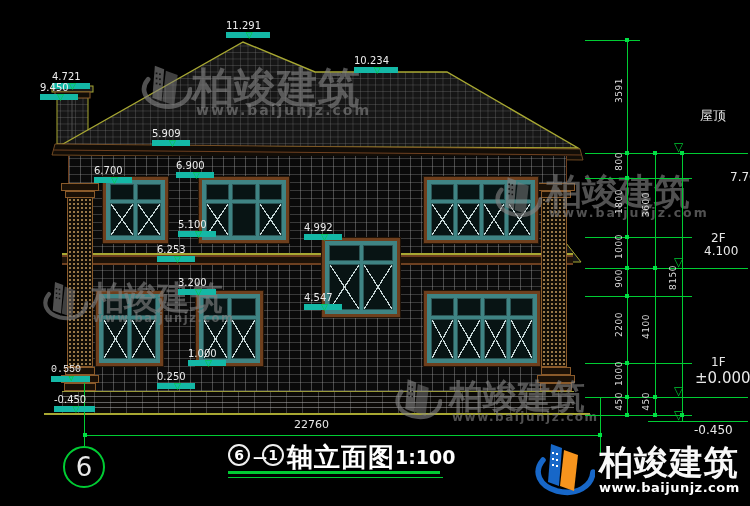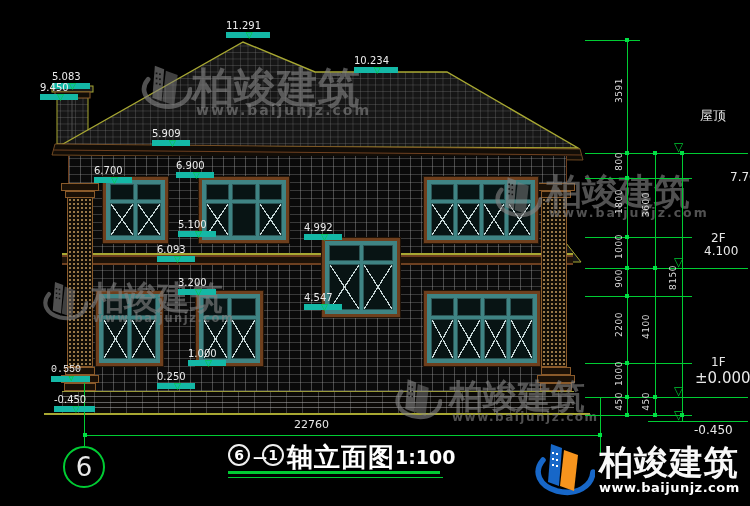--- a/index.html
+++ b/index.html
@@ -266,28 +266,28 @@
       <div class="tick" style="left: 653px; top: 151px;"></div>
       <div class="tick" style="left: 653px; top: 266px;"></div>
       <div class="tick" style="left: 653px; top: 395px;"></div>
       <div class="tick" style="left: 653px; top: 413px;"></div>
       <div class="tick" style="left: 680px; top: 151px;"></div>
       <div class="tick" style="left: 680px; top: 413px;"></div>
       <div class="tick" style="left: 83px; top: 433px;"></div>
       <div class="tick" style="left: 598px; top: 433px;"></div>
       <div class="lvl" style="left: 226px; top: 20px;"><span class="lt">11.291</span><span class="tri">▽</span></div>
       <div class="lvl" style="left: 354px; top: 55px;"><span class="lt">10.234</span><span class="tri">▽</span></div>
-      <div class="lvl" style="left: 52px; top: 71px;"><span class="lt">5.083</span><span class="tri">▽</span></div>
+      <div class="lvl" style="left: 52px; top: 71px;"><span class="lt">4.721</span><span class="tri">▽</span></div>
       <div class="lvl" style="left: 40px; top: 82px;"><span class="lt">9.450</span><span class="tri">▽</span></div>
       <div class="lvl" style="left: 152px; top: 128px;"><span class="lt">5.909</span><span class="tri">▽</span></div>
       <div class="lvl" style="left: 176px; top: 160px;"><span class="lt">6.900</span><span class="tri">▽</span></div>
       <div class="lvl" style="left: 94px; top: 165px;"><span class="lt">6.700</span><span class="tri">▽</span></div>
       <div class="lvl" style="left: 178px; top: 219px;"><span class="lt">5.100</span><span class="tri">▽</span></div>
       <div class="lvl" style="left: 304px; top: 222px;"><span class="lt">4.992</span><span class="tri">▽</span></div>
-      <div class="lvl" style="left: 157px; top: 244px;"><span class="lt">6.093</span><span class="tri">▽</span></div>
+      <div class="lvl" style="left: 157px; top: 244px;"><span class="lt">6.253</span><span class="tri">▽</span></div>
       <div class="lvl" style="left: 178px; top: 277px;"><span class="lt">3.200</span><span class="tri">▽</span></div>
       <div class="lvl" style="left: 304px; top: 292px;"><span class="lt">4.547</span><span class="tri">▽</span></div>
       <div class="lvl" style="left: 188px; top: 348px;"><span class="lt">1.000</span><span class="tri">▽</span></div>
       <div class="lvl" style="left: 51px; top: 364px; font-family: Liberation Mono, monospace;"><span class="lt">0.550</span><span class="tri">▽</span></div>
       <div class="lvl" style="left: 157px; top: 371px;"><span class="lt">0.250</span><span class="tri">▽</span></div>
       <div class="lvl" style="left: 54px; top: 394px;"><span class="lt">-0.450</span><span class="tri">▽</span></div>
       <div class="rot" style="left: 614px; top: 78px;">3591</div>
       <div class="rot" style="left: 614px; top: 151.5px;">800</div>
       <div class="rot" style="left: 614px; top: 189px;">1800</div>
       <div class="rot" style="left: 614px; top: 234px;">1000</div>

